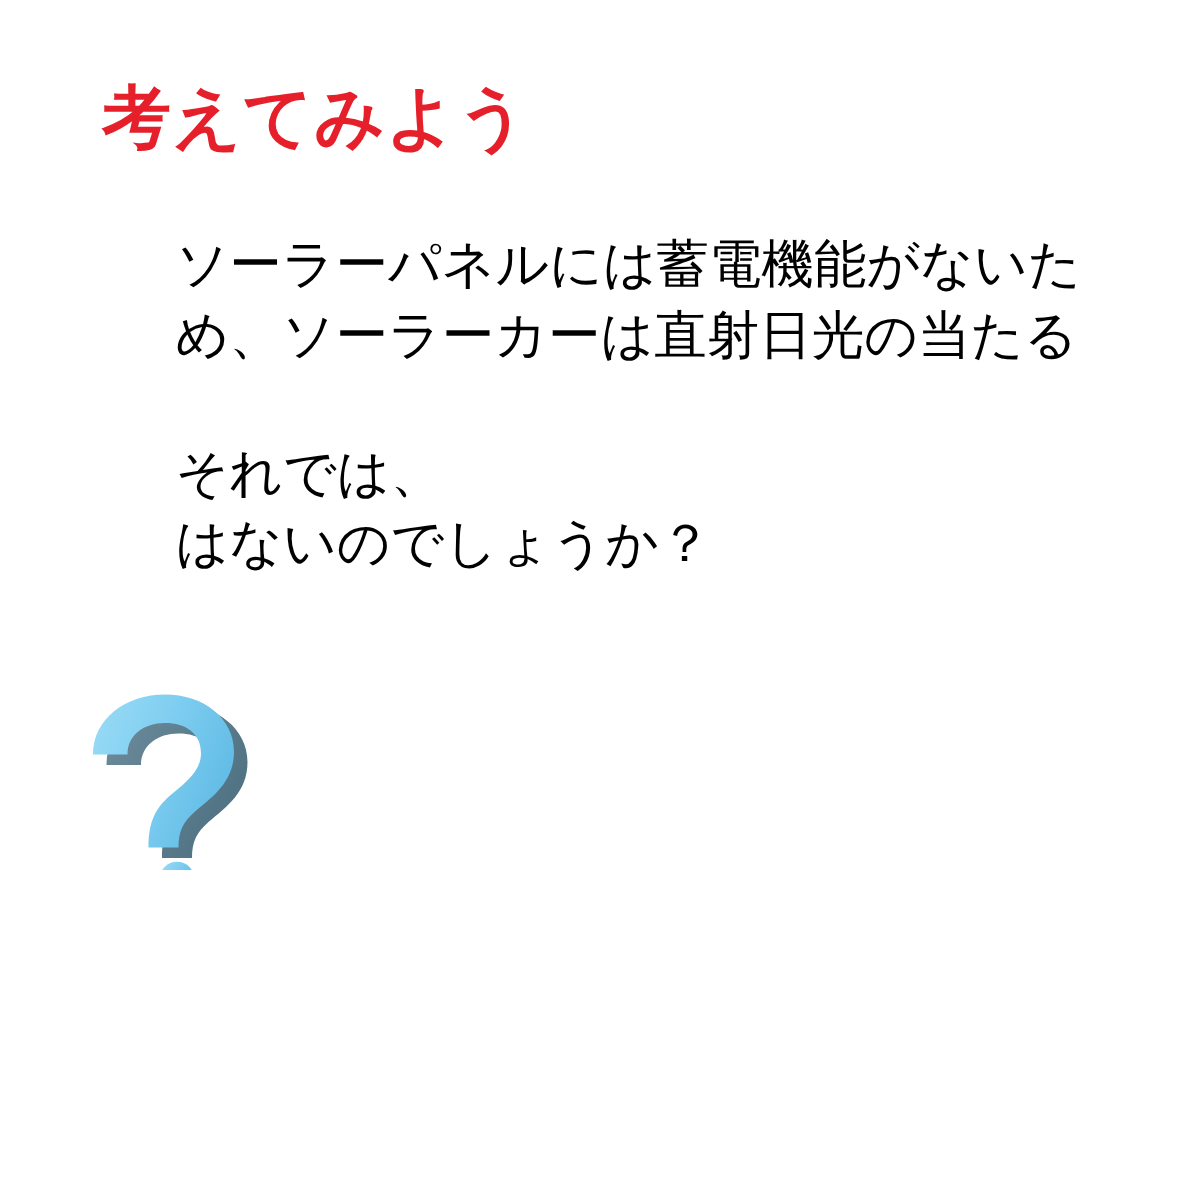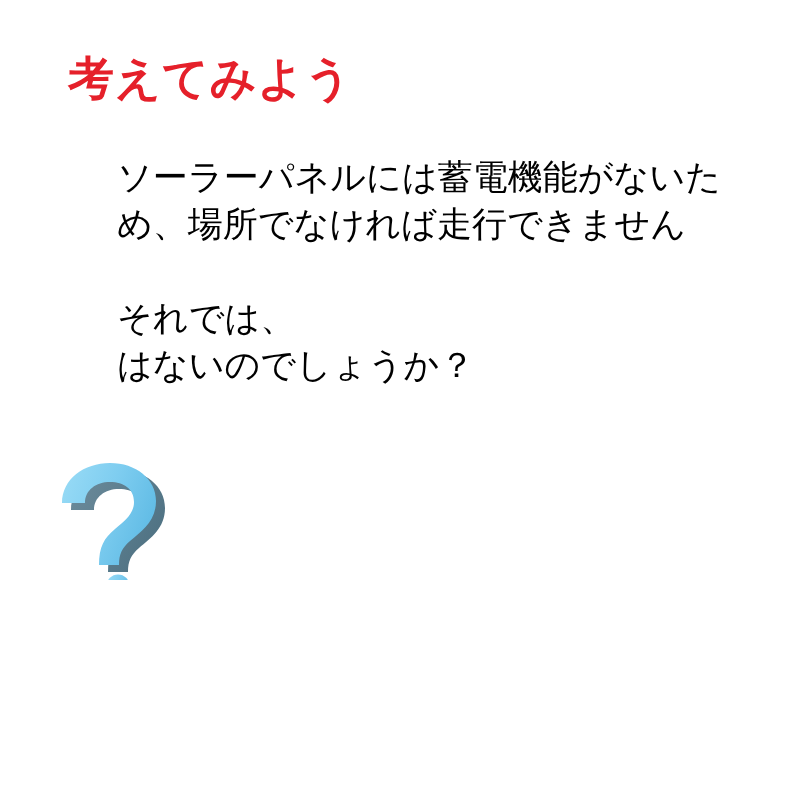--- a/index.html
+++ b/index.html
@@ -50,20 +50,21 @@
     font-family: "DejaVu Sans", "Liberation Sans", sans-serif;
     letter-spacing: 0px;
     margin-top: 14px;
   }
   .para {
     margin: 0;
     padding: 0;
   }
   .para + .para {
     margin-top: 47px;
+    font-family: Liberation Mono, monospace;
   }
   .para .ln {
     display: block;
     white-space: nowrap;
   }
 
   
   #illustration {
     position: absolute;
     left: 0px;
@@ -81,21 +82,21 @@
 <body>
 
 <div id="slide">
 
   <div id="title">考えてみよう</div>
 
   <div id="body-copy">
 
     <p class="para">
       <span class="ln">ソーラーパネルには蓄電機能がないた</span>
-      <span class="ln">め、場所でなければ走行できません</span>
+      <span class="ln">め、ソーラーカーは直射日光の当たる</span>
     </p>
 
     <p class="para">
       <span class="ln">それでは、</span>
       <span class="ln">はないのでしょうか？</span>
     </p>
 
   </div>
 
   <div id="illustration" aria-label="3Dの人型フィギュアが頭に手を当て、青いクエスチョンマークの下で複数の白い矢印の分岐点に立っている">

